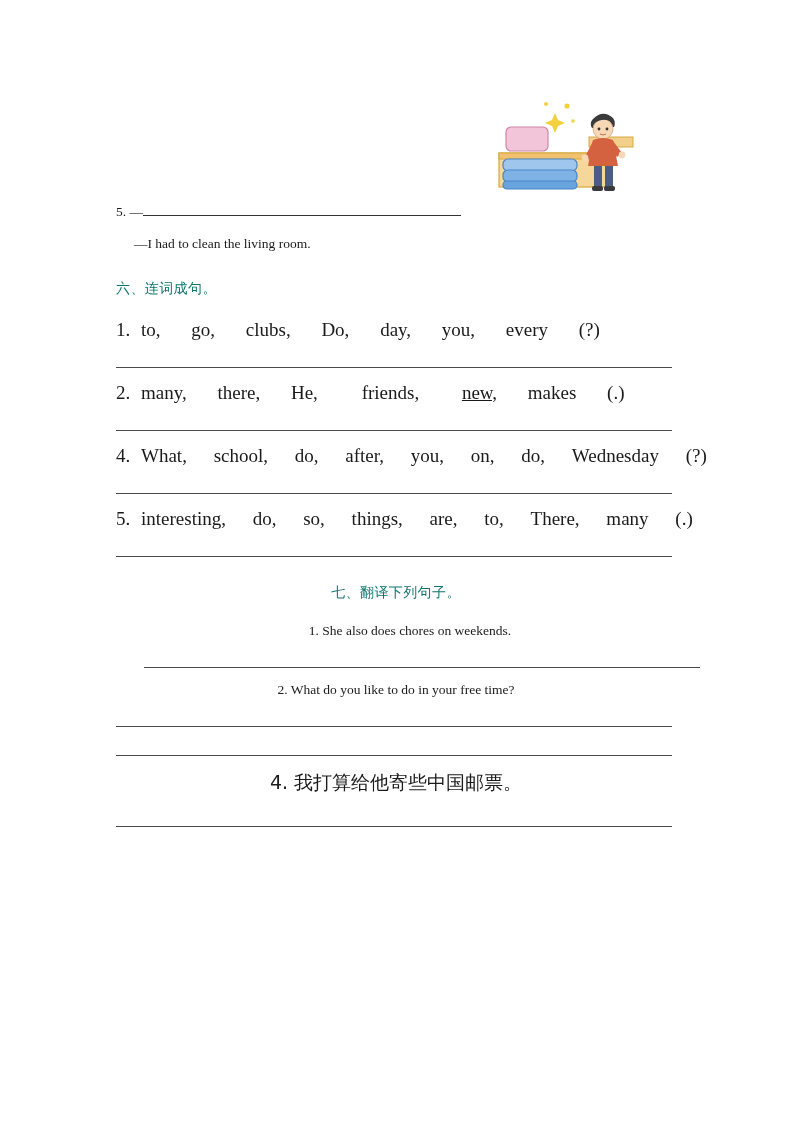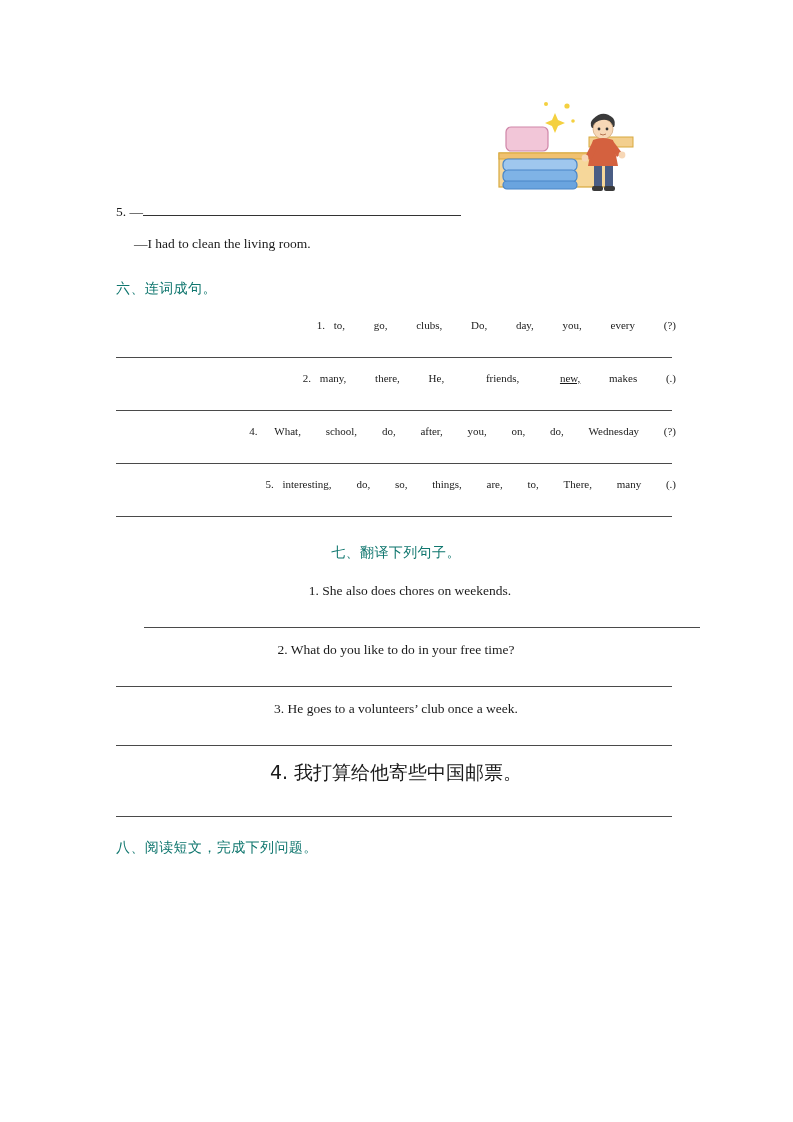--- a/index.html
+++ b/index.html
@@ -56,24 +56,23 @@
     margin: 0;
     letter-spacing: 0.4px;
   }
   .answer-rule {
     border: none;
     border-top: 1px solid #4a4a4a;
     margin: 0;
     width: 556px;
   }
   .words-row {
-    font-size: 11px;
+    font-size: 19px;
     color: #1a1a1a;
     white-space: nowrap;
-    text-align: right;
   }
   .words-row .w { display: inline-block; }
   .cn {
     font-family: "DejaVu Sans", sans-serif;
     font-size: 19px;
   }
   .en {
     font-family: "Liberation Serif", serif;
     font-size: 13.5px;
   }
@@ -161,21 +160,21 @@
           <span class="w" style="margin-left:26px;">makes</span>
           <span class="w" style="margin-left:26px;">(.)</span>
         </div>
         <hr class="answer-rule" style="margin-top:26px;">
       </div>
 
 
       <div style="margin-top:14px;">
         <div class="words-row">
           <span class="w">4.</span>
-          <span class="w" style="margin-left:14px;">What,</span>
+          <span class="w" style="margin-left:6px;">What,</span>
           <span class="w" style="margin-left:22px;">school,</span>
           <span class="w" style="margin-left:22px;">do,</span>
           <span class="w" style="margin-left:22px;">after,</span>
           <span class="w" style="margin-left:22px;">you,</span>
           <span class="w" style="margin-left:22px;">on,</span>
           <span class="w" style="margin-left:22px;">do,</span>
           <span class="w" style="margin-left:22px;">Wednesday</span>
           <span class="w" style="margin-left:22px;">(?)</span>
         </div>
         <hr class="answer-rule" style="margin-top:26px;">
@@ -211,35 +210,28 @@
 
       <div style="margin-top:14px;">
         <div class="en">
           <span>2.</span>
           <span>What do you like to do in your free time?</span>
         </div>
         <hr class="answer-rule" style="margin-top:28px;">
       </div>
 
       <div style="margin-top:14px;">
-        <div class="en">
-          <span>3.</span>
-          <span>He goes to a volunteers’ club once a week.</span>
-        </div>
         <hr class="answer-rule" style="margin-top:28px;">
       </div>
 
       <div style="margin-top:14px;">
         <div class="cn">
           <span>4.</span>
           <span>我打算给他寄些中国邮票。</span>
         </div>
         <hr class="answer-rule" style="margin-top:30px;">
       </div>
 
     </div>
 
-    <div style="margin-top:22px;">
-      <div class="section-title">八、阅读短文，完成下列问题。</div>
-    </div>
 
   </div>
 </div>
 
 </body></html>

